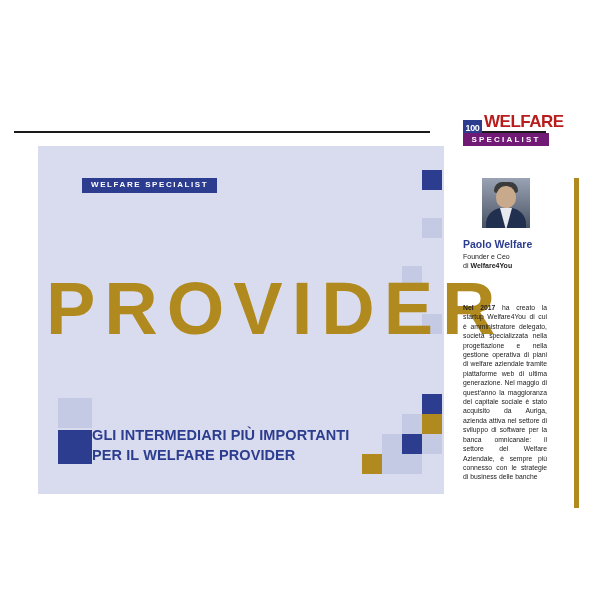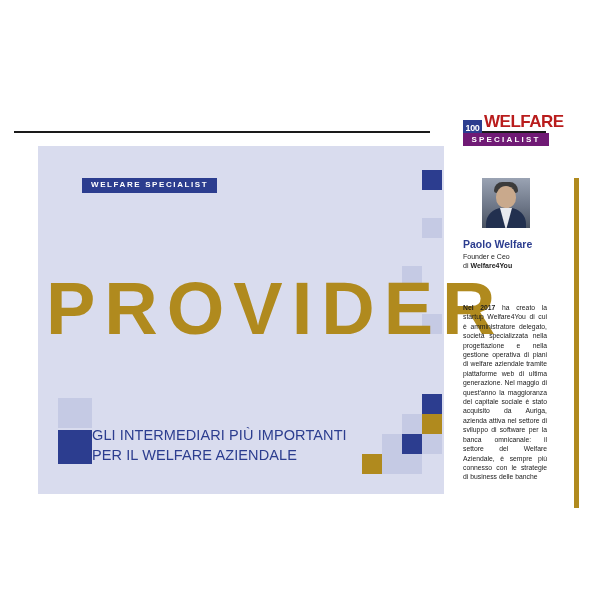--- a/index.html
+++ b/index.html
@@ -97,21 +97,21 @@
     white-space: nowrap;
   }
 
   .standfirst {
     position: absolute;
     left: 92px;
     top: 425px;
     width: 366px;
     color: #2c3d8f;
     font-size: 14.5px;
-    font-weight: normal;
+    font-weight: bold;
     line-height: 20px;
     letter-spacing: 0.1px;
   }
 
   
   .logo-block {
     position: absolute;
     left: 463px;
     top: 112px;
     width: 86px;
@@ -263,21 +263,21 @@
 
   <div class="kicker">WELFARE SPECIALIST</div>
 
   <div class="headline">
   </div>
 
   <div class="provider">PROVIDER</div>
 
   <div class="standfirst">
     <div>GLI INTERMEDIARI PIÙ IMPORTANTI</div>
-    <div>PER IL WELFARE AZIENDALE</div>
+    <div>PER IL WELFARE PROVIDER</div>
   </div>
 
   <div class="logo-block">
     <div class="logo-100">100</div>
     <div class="logo-welfare">WELFARE</div>
     <div class="logo-specialist">SPECIALIST</div>
   </div>
 
   <div class="portrait">
     <div class="hair"></div>

